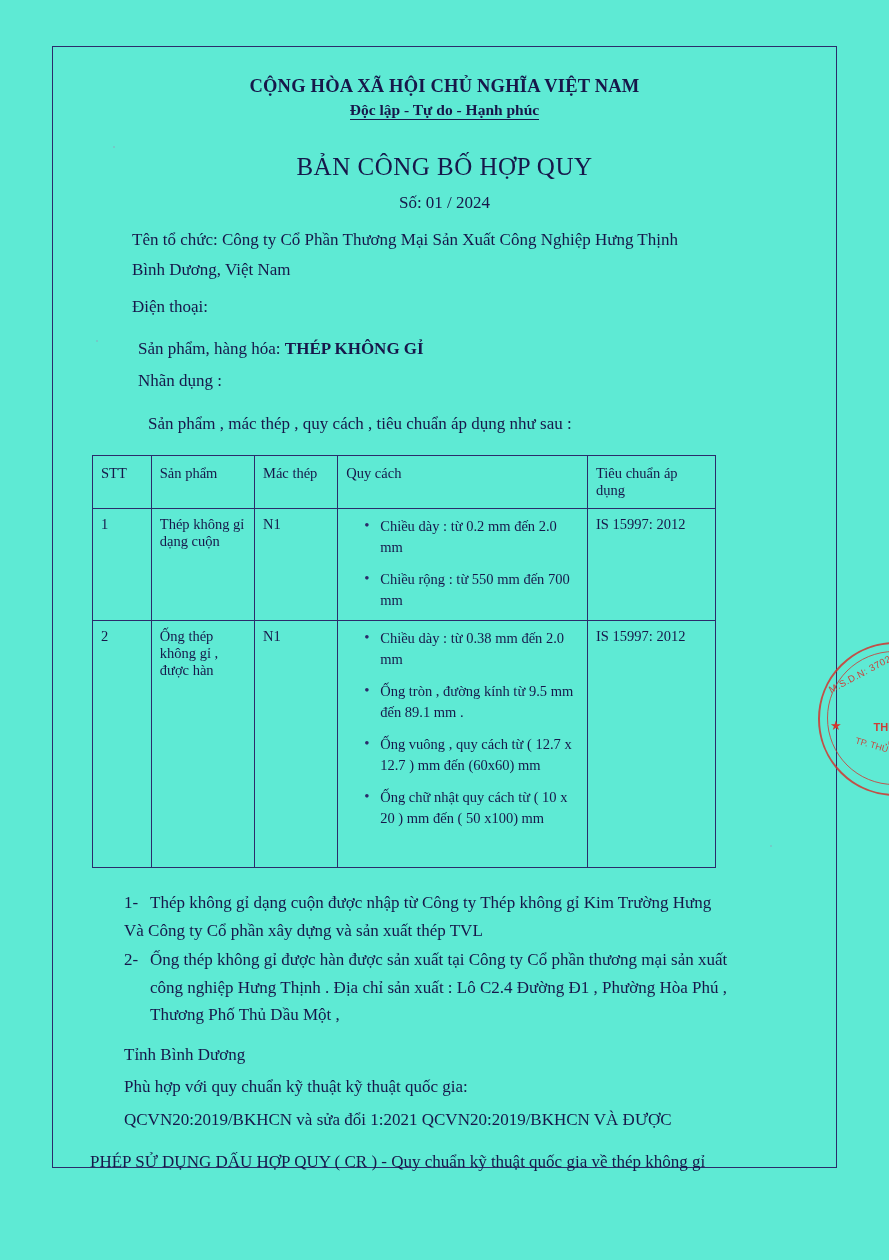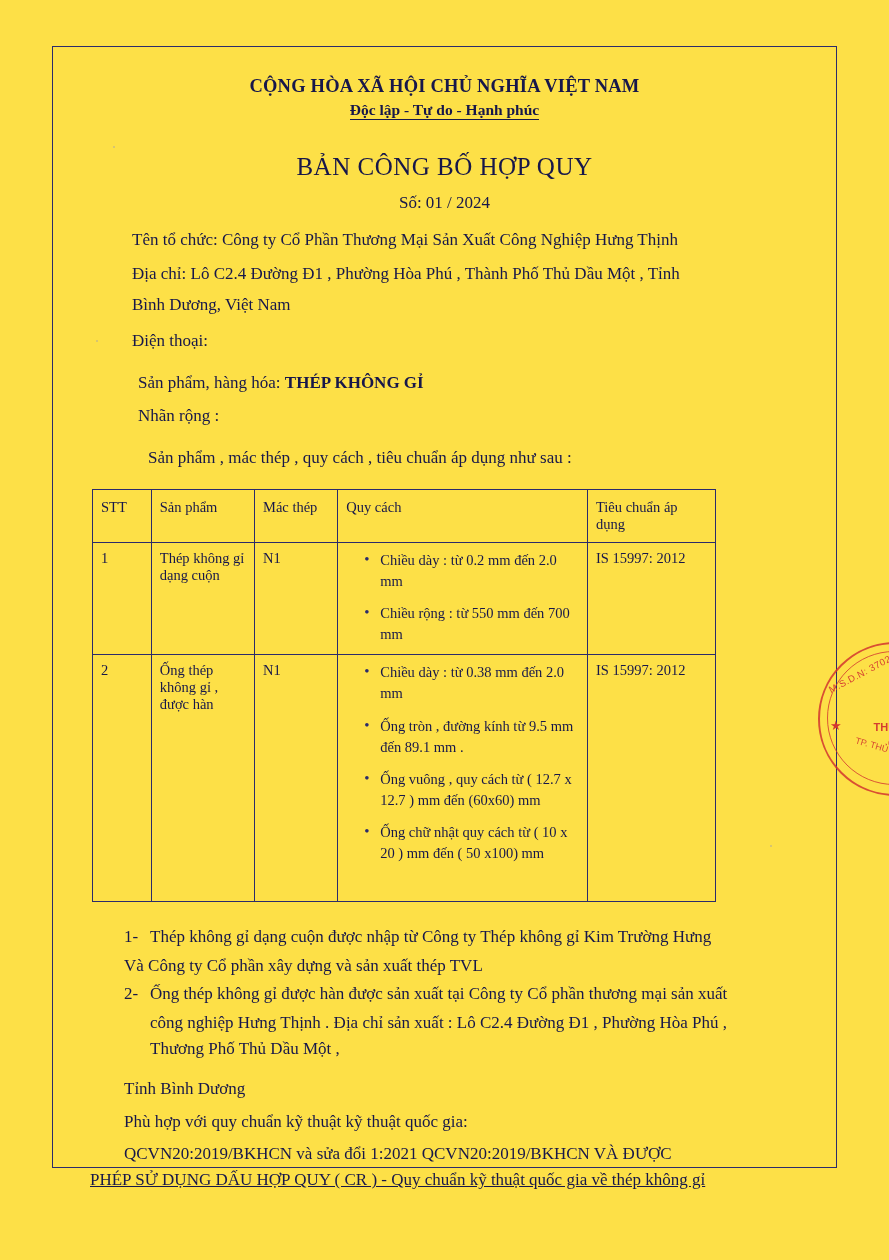--- a/index.html
+++ b/index.html
@@ -13,21 +13,21 @@
     font-family: "Liberation Serif", serif;
     color: #1a1a2e;
     position: relative;
     overflow: hidden;
   }
   .page {
     position: absolute;
     left: 0; top: 0;
     width: 889px;
     height: 1260px;
-    background: #fde047;
+    background: #5eead4;
   }
   .page-border {
     position: absolute;
     left: 52px;
     top: 46px;
     width: 785px;
     height: 1122px;
     border: 1.5px solid #2b2b6b;
     box-sizing: border-box;
   }
@@ -266,29 +266,28 @@
 
   <div class="content">
 
     <div class="nation-title">CỘNG HÒA XÃ HỘI CHỦ NGHĨA VIỆT NAM</div>
     <div class="nation-sub"><span>Độc lập - Tự do - Hạnh phúc</span></div>
 
     <div class="doc-title">BẢN CÔNG BỐ HỢP QUY</div>
     <div class="doc-number">Số: 01 / 2024</div>
 
     <div class="para indent-1">Tên tổ chức: Công ty Cổ Phần Thương Mại Sản Xuất Công Nghiệp Hưng Thịnh</div>
-    <div class="para indent-1" style="margin-top:8px;">Địa chỉ: Lô C2.4 Đường Đ1 , Phường Hòa Phú , Thành Phố Thủ Dầu Một , Tỉnh</div>
     <div class="para indent-1" style="margin-top:4px;">Bình Dương, Việt Nam</div>
     <div class="para indent-1" style="margin-top:10px;">Điện thoại:</div>
 
     <div class="para indent-2" style="margin-top:16px;">
       <span>Sản phẩm, hàng hóa:</span>
       <span class="bold">THÉP KHÔNG GỈ</span>
     </div>
-    <div class="para indent-2" style="margin-top:6px;">Nhãn rộng :</div>
+    <div class="para indent-2" style="margin-top:6px;">Nhãn dụng :</div>
     <div class="para indent-3" style="margin-top:16px;">Sản phẩm , mác thép , quy cách , tiêu chuẩn áp dụng như sau :</div>
 
     <div class="tbl-wrap">
       <table class="spec">
         <thead>
           <tr>
             <th class="col-stt">STT</th>
             <th class="col-sp">Sản phẩm</th>
             <th class="col-mac">Mác thép</th>
             <th class="col-qc">Quy cách</th>
@@ -337,21 +336,21 @@
         <div class="note-num">2-</div>
         <div class="note-body">Ống thép không gỉ được hàn được sản xuất tại Công ty Cổ phần thương mại sản xuất</div>
       </div>
       <div class="note-cont-deep">công nghiệp Hưng Thịnh . Địa chỉ sản xuất : Lô C2.4 Đường Đ1 , Phường Hòa Phú ,</div>
       <div class="note-cont-deep">Thương Phố Thủ Dầu Một ,</div>
     </div>
 
     <div class="tail" style="margin-top:14px;">Tỉnh Bình Dương</div>
     <div class="tail" style="margin-top:6px;">Phù hợp với quy chuẩn kỹ thuật kỹ thuật quốc gia:</div>
     <div class="tail-just"><span class="ind">QCVN20:2019/BKHCN và sửa đổi 1:2021  QCVN20:2019/BKHCN VÀ ĐƯỢC</span></div>
-    <div class="tail-just" style="margin-top:0;text-decoration:underline;">PHÉP SỬ DỤNG DẤU HỢP QUY ( CR ) -  Quy chuẩn kỹ thuật quốc gia về thép không gỉ</div>
+    <div class="tail-just" style="margin-top:16px;">PHÉP SỬ DỤNG DẤU HỢP QUY ( CR ) -  Quy chuẩn kỹ thuật quốc gia về thép không gỉ</div>
 
   </div>
 
   <div class="stamp">
     <div class="ring"></div>
     <div class="ring2"></div>
     <div class="star">★</div>
     <div class="stamp-arc">M.S.D.N: 3702266</div>
     <div class="stamp-arc2">TP. THỦ DẦU MỘT</div>
     <div class="stamp-center">

